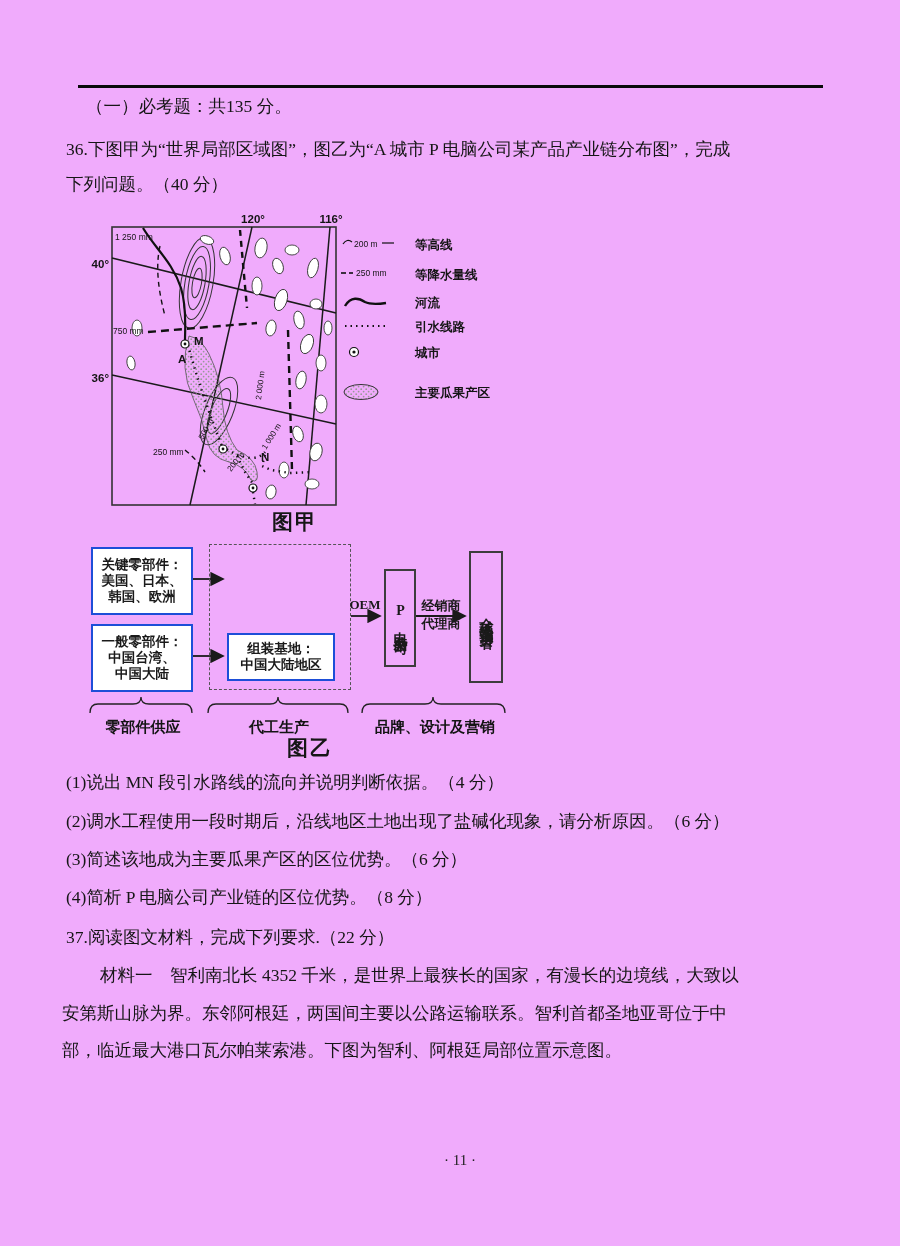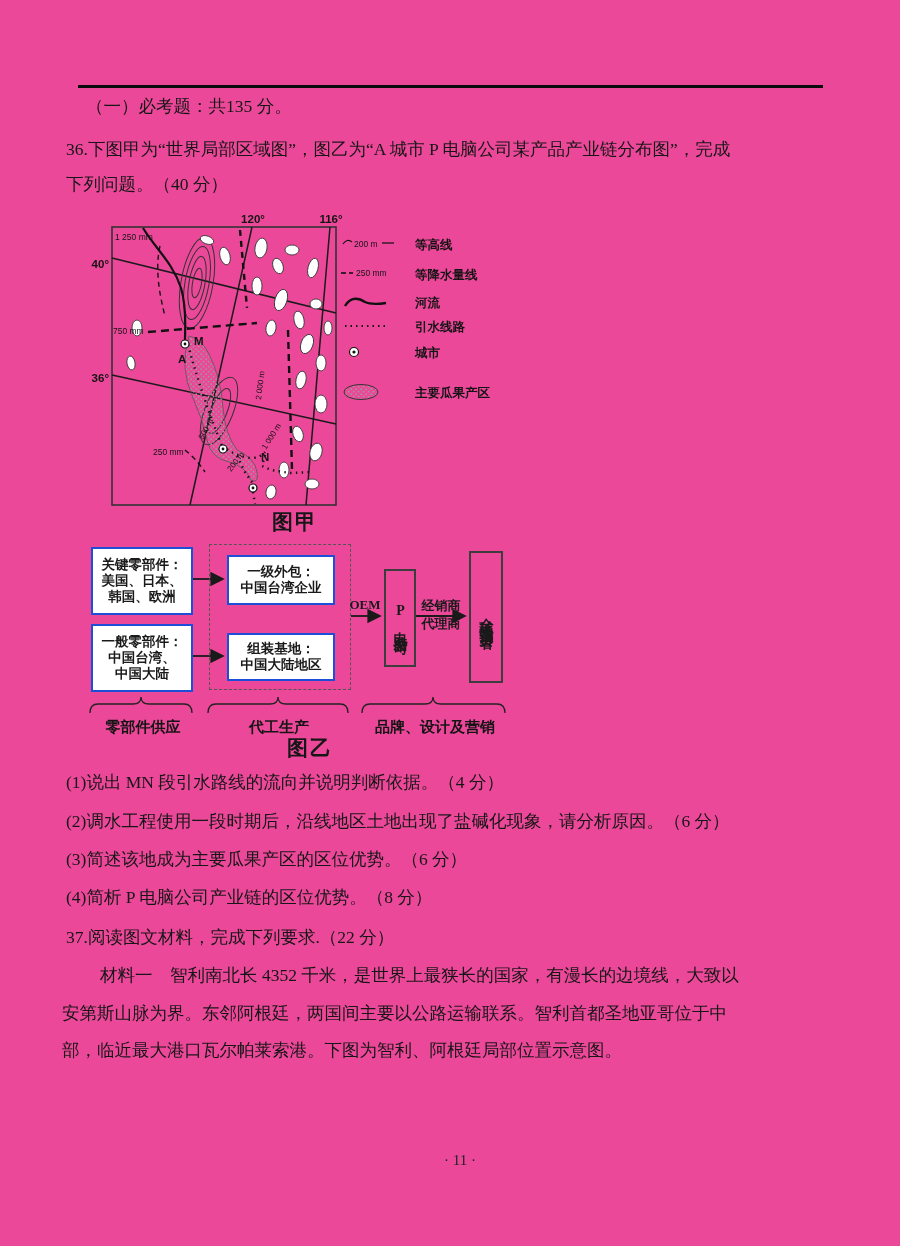--- a/index.html
+++ b/index.html
@@ -1,17 +1,17 @@
 <!DOCTYPE html>
 <html><head>
 <meta charset="utf-8">
 <style>
   html,body{margin:0;padding:0;background:#ffffff;}
   .page{
-    position:relative;width:900px;height:1246px;background:#ec4899;overflow:hidden;
+    position:relative;width:900px;height:1246px;background:#f0abfc;overflow:hidden;
     font-family:"Liberation Serif","DejaVu Serif",serif;color:#161616;
   }
   .tline{position:absolute;font-size:17.5px;line-height:24px;white-space:nowrap;color:#161616;}
   .rule{position:absolute;left:78px;top:85px;width:745px;height:3px;background:#0a0a0a;}
   .figwrap{position:absolute;}
   .fig-caption{position:absolute;font-size:21px;font-weight:600;letter-spacing:2px;white-space:nowrap;}
   
   .fc{position:absolute;left:85px;top:538px;width:436px;height:226px;}
   .fc .box{
     position:absolute;border:2px solid #1d4ed8;background:#fff;display:flex;
@@ -198,22 +198,20 @@
     </svg>
 
     <div class="box" style="left:6px;top:9px;width:98px;height:64px;">关键零部件：
 美国、日本、
 韩国、欧洲</div>
     <div class="box" style="left:6px;top:86px;width:98px;height:64px;">一般零部件：
 中国台湾、
 中国大陆</div>
 
     <div class="dashedbox" style="left:124px;top:6px;width:140px;height:144px;"></div>
-    <div class="box" style="left:142px;top:17px;width:104px;height:46px;">一级外包：
-中国台湾企业</div>
     <div class="box" style="left:142px;top:95px;width:104px;height:44px;text-align:center;">组装基地：
 中国大陆地区</div>
 
     <div class="flowlabel" style="left:263px;top:58px;width:34px;">OEM</div>
 
     <div class="vbox" style="left:299px;top:31px;width:28px;height:94px;">P电脑公司</div>
 
     <div class="flowlabel" style="left:330px;top:59px;width:52px;">经销商
 代理商</div>
 

